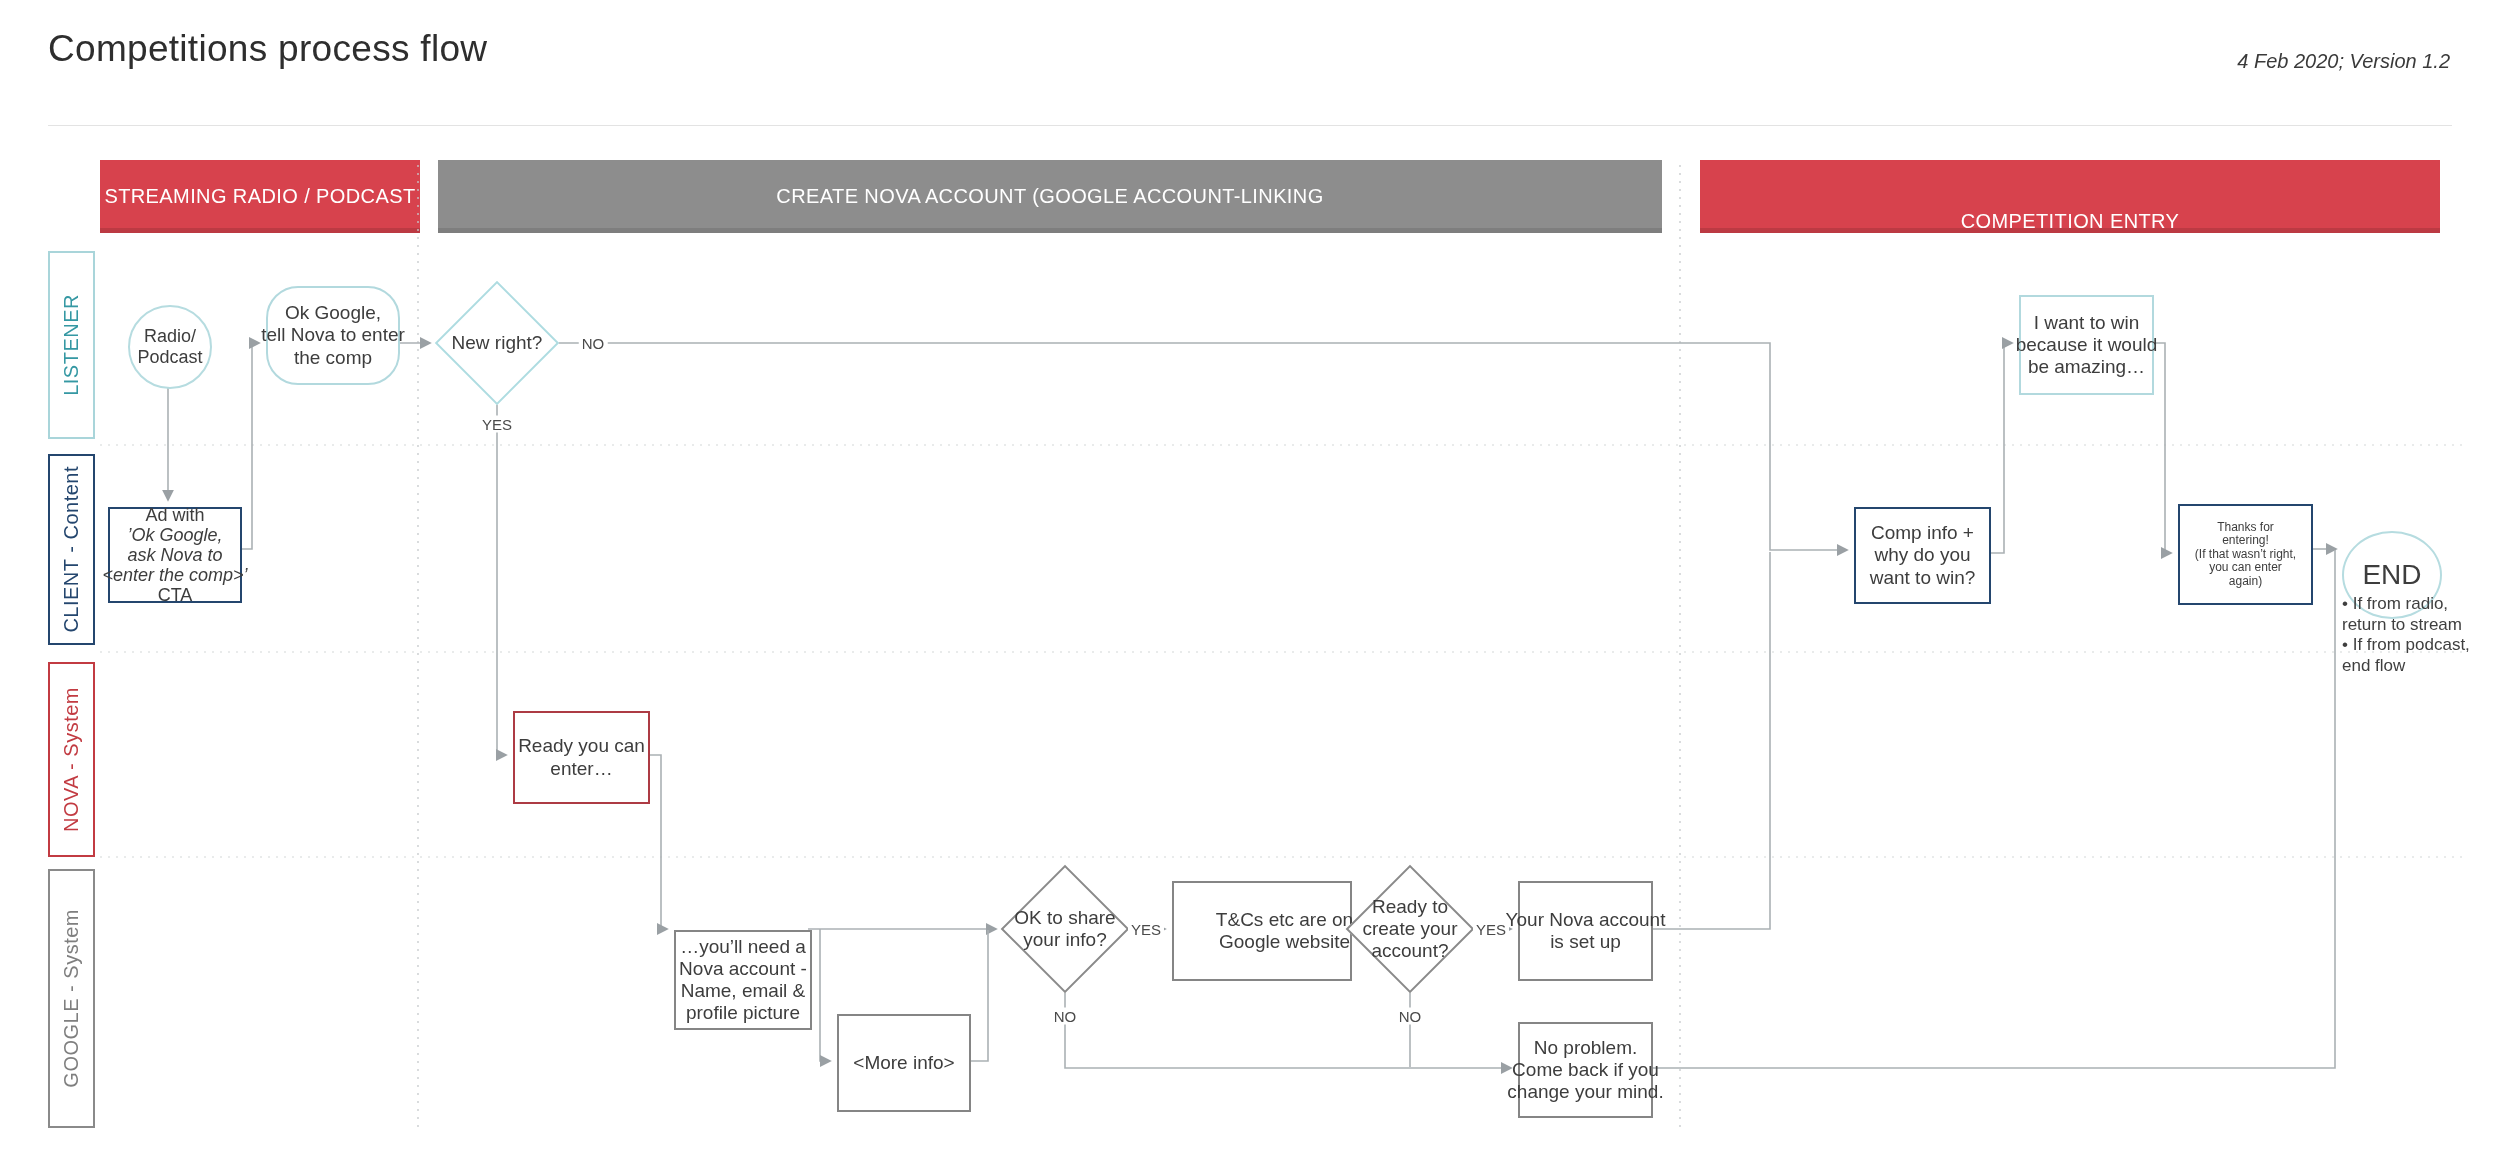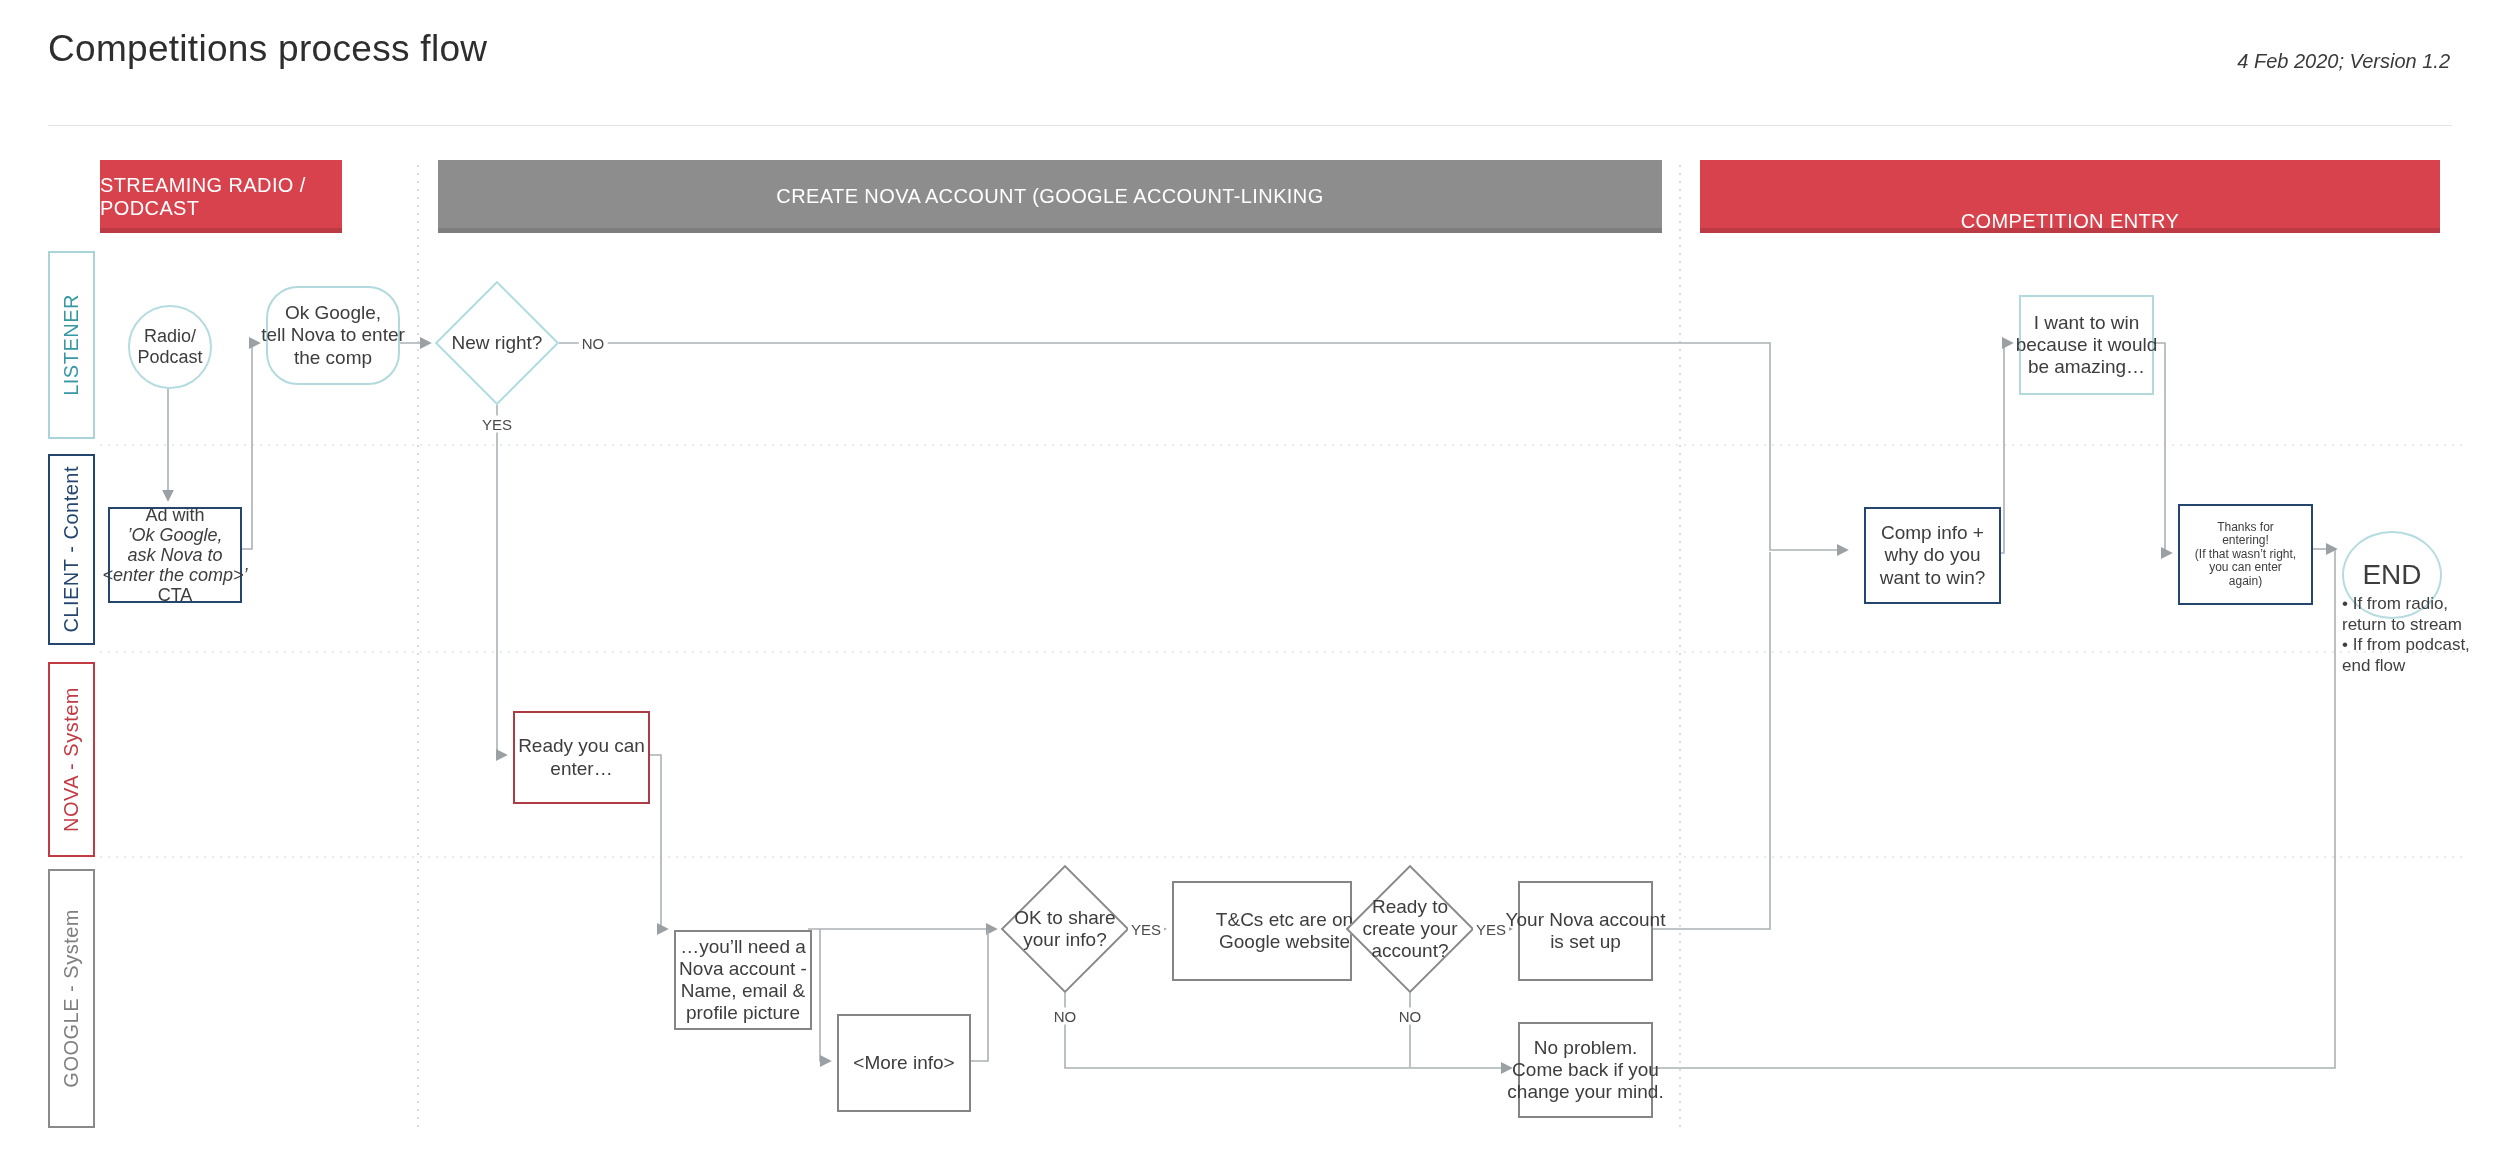--- a/index.html
+++ b/index.html
@@ -49,21 +49,21 @@
 </style>
 </head>
 <body>
 
 <div class="canvas">
 
   <div class="title">Competitions process flow</div>
   <div class="datever">4 Feb 2020; Version 1.2</div>
   <div class="divider"></div>
 
-  <div class="bar red" style="left:100px;width:242px;justify-content:flex-end;">
+  <div class="bar red" style="left:100px;width:320px;">
       <span>STREAMING RADIO / PODCAST</span>
     </div>
   <div class="bar gray" style="left:438px;width:1224px;">
       <span>CREATE NOVA ACCOUNT (GOOGLE ACCOUNT-LINKING</span>
     </div>
   <div class="bar red" style="left:1700px;width:740px;align-items:flex-end;">
       <span>COMPETITION ENTRY</span>
     </div>
 
   <div class="lane teal" style="top:251px;height:184px;">
@@ -202,21 +202,21 @@
   </div>
 
   <div class="node box" style="left:1518px;top:1022px;width:131px;height:92px;">
     <div class="node-text">
         <div class="line">No problem.</div>
         <div class="line">Come back if you</div>
         <div class="line">change your mind.</div>
       </div>
   </div>
 
-  <div class="node box navy" style="left:1854px;top:507px;width:133px;height:93px;margin-left:10px;">
+  <div class="node box navy" style="left:1854px;top:507px;width:133px;height:93px;">
     <div class="node-text">
         <div class="line">Comp info +</div>
         <div class="line">why do you</div>
         <div class="line">want to win?</div>
       </div>
   </div>
 
   <div class="node box teal" style="left:2019px;top:295px;width:131px;height:96px;">
     <div class="node-text">
         <div class="line">I want to win</div>

